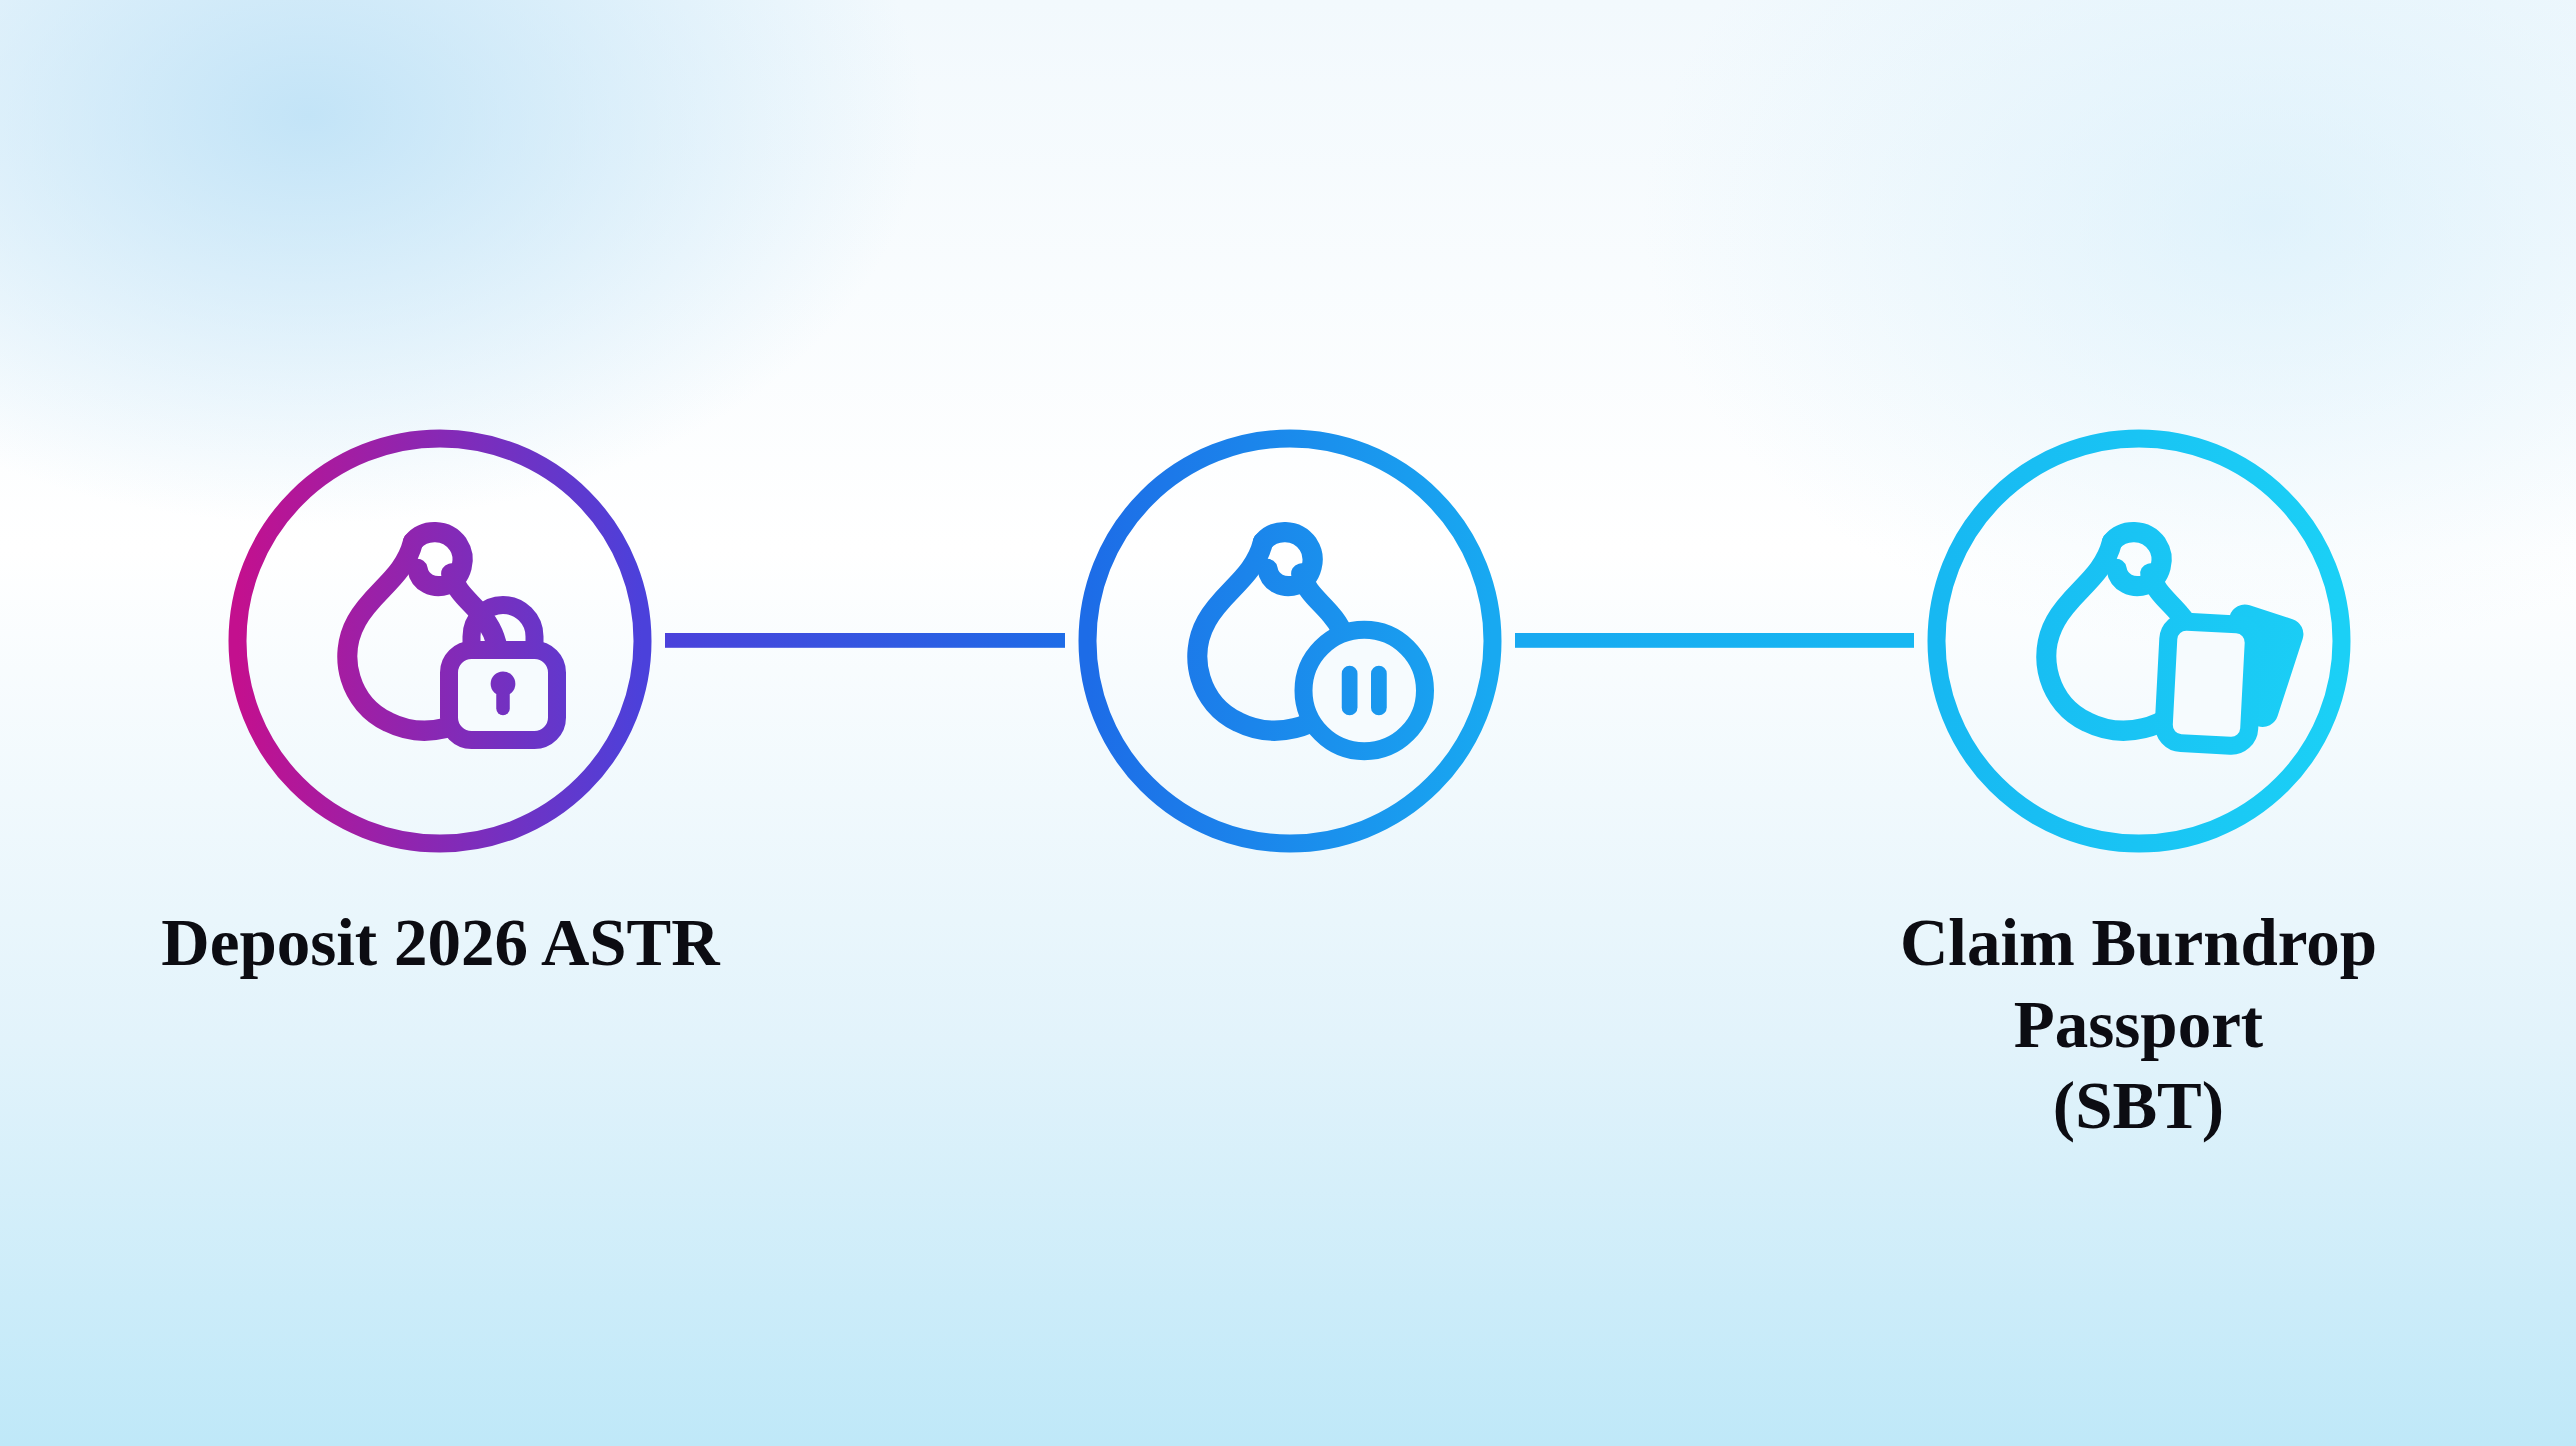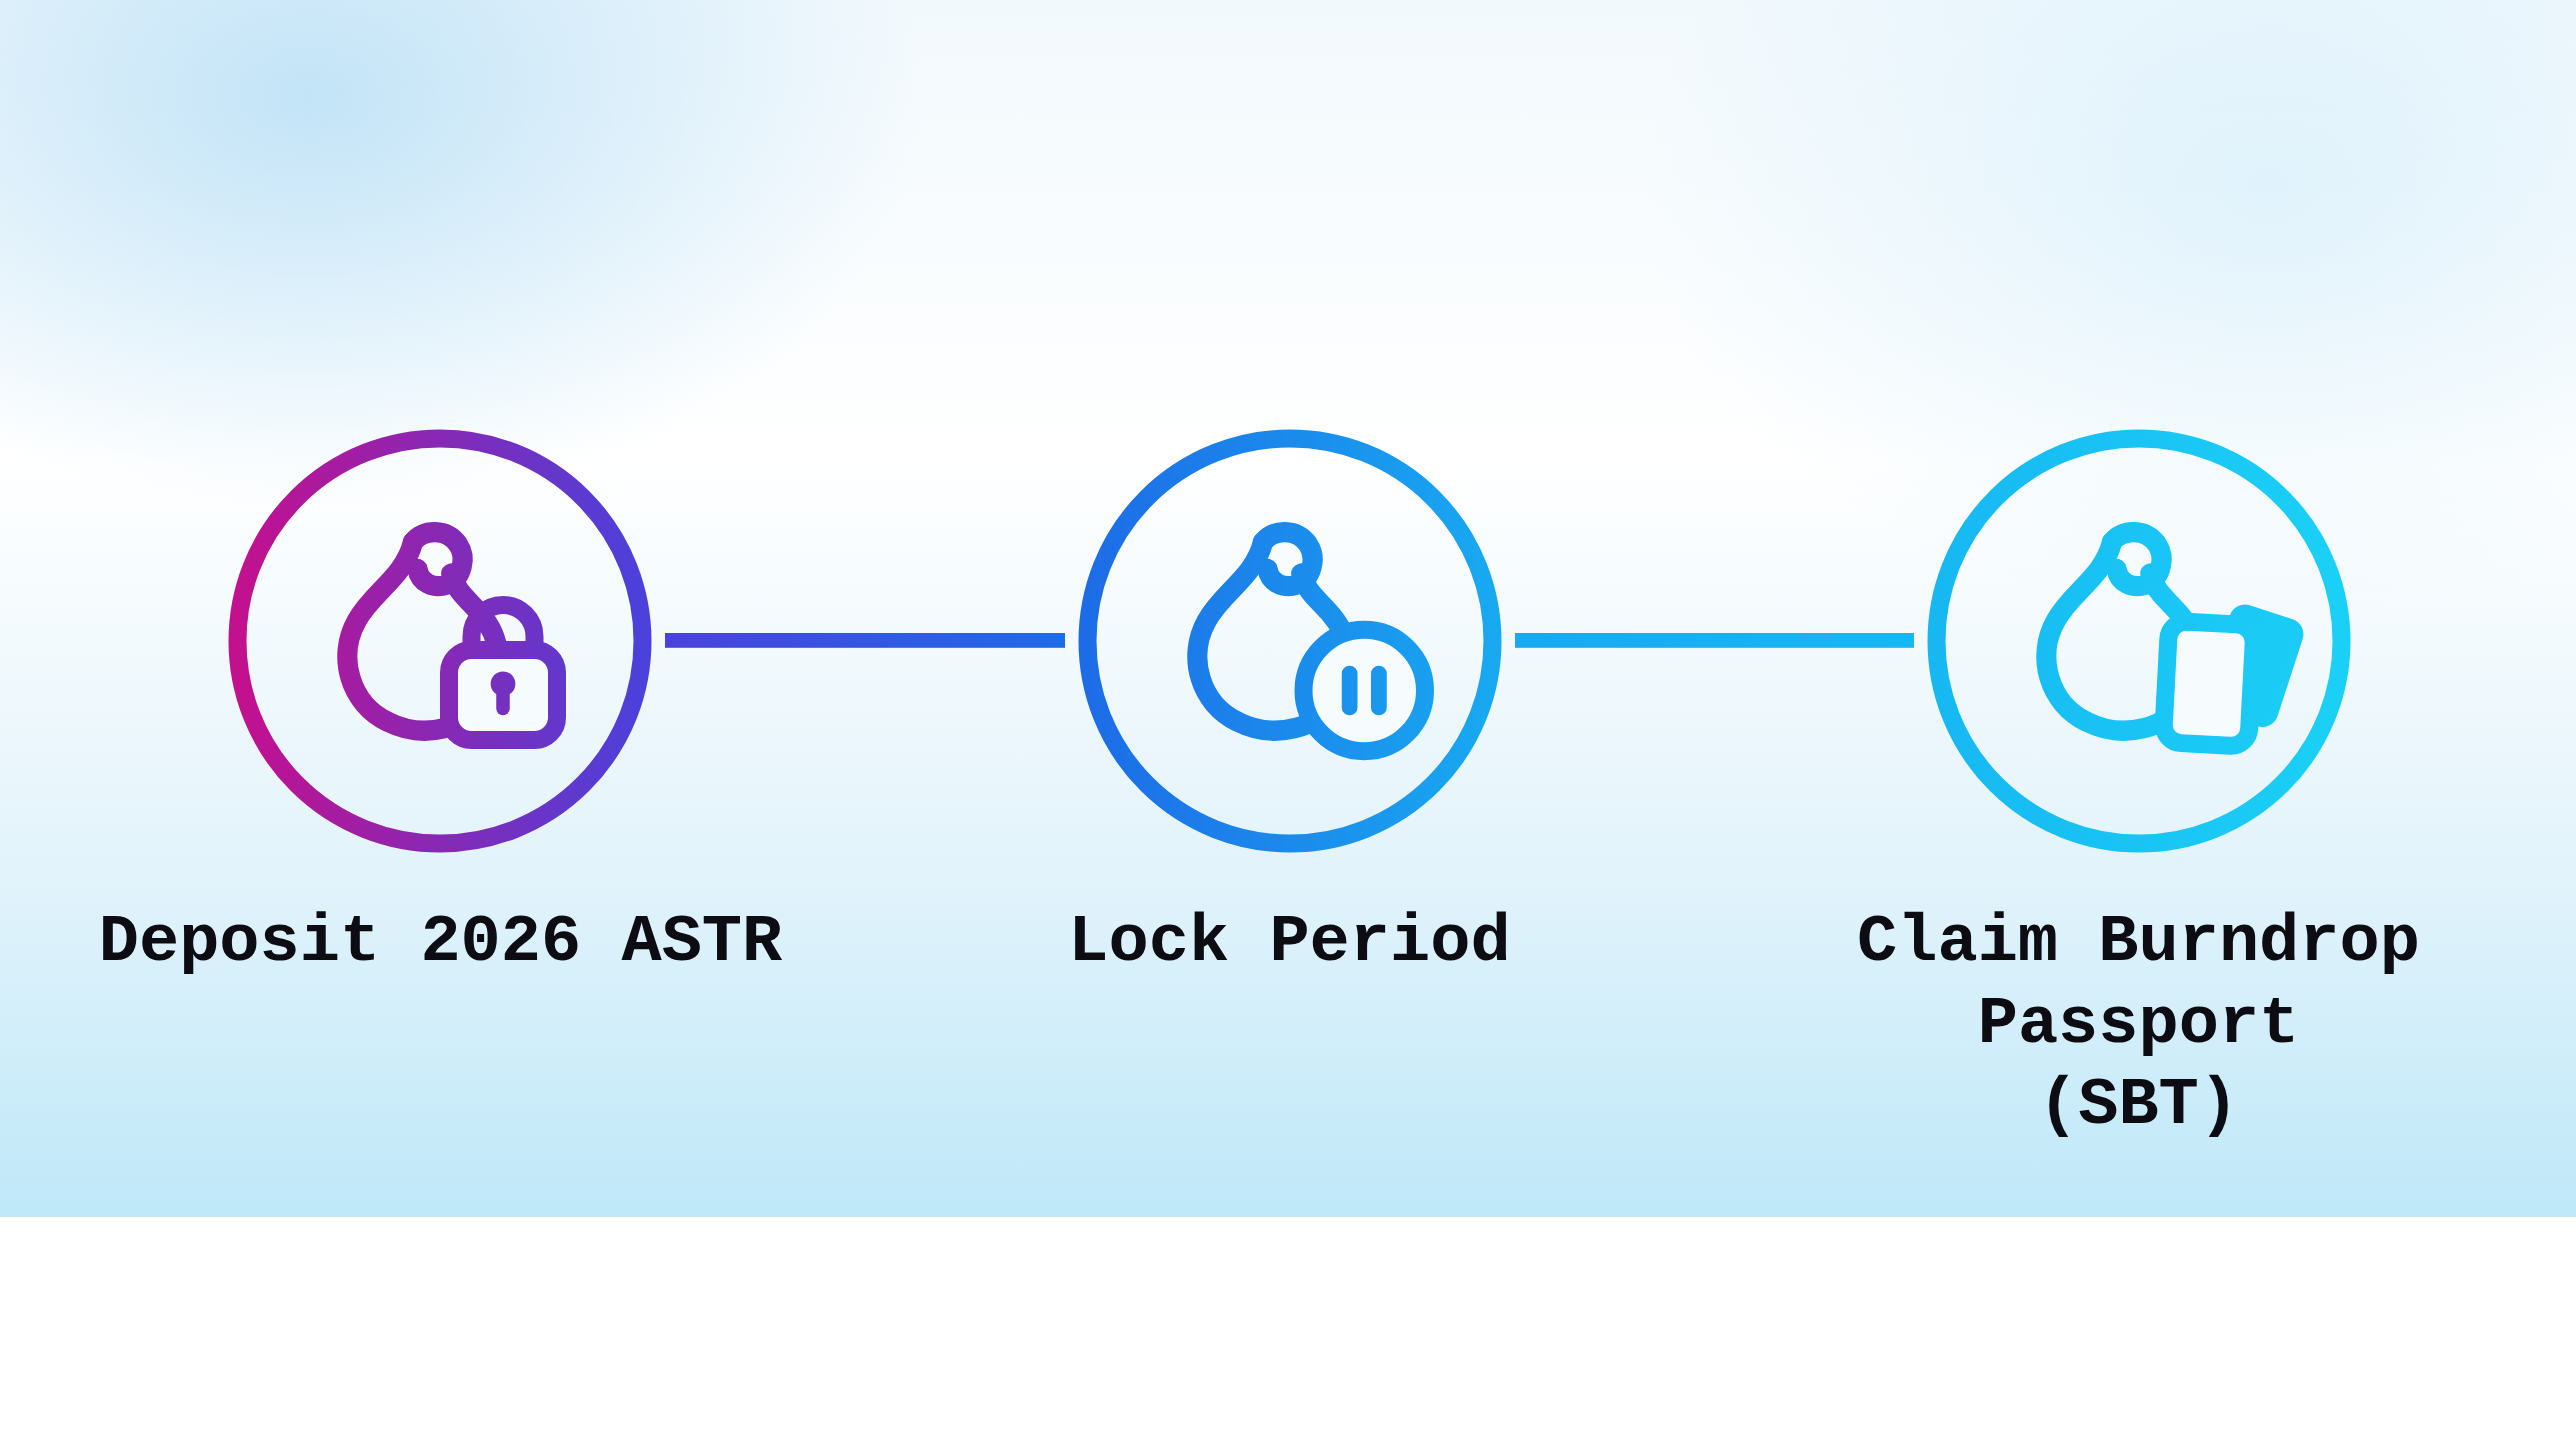--- a/index.html
+++ b/index.html
@@ -2,23 +2,23 @@
 <html style="font-size:9px"><head>
 <meta charset="utf-8">
 <style>
   html, body {
     margin: 0;
     padding: 0;
   }
   .canvas {
     position: relative;
     width: 2576px;
-    height: 1217px;
+    height: 1446px;
     overflow: hidden;
-    font-family: Liberation Mono, monospace;
+    font-family: Liberation Serif, serif;
     background:
       radial-gradient(ellipse 1022px 681px at 12% 8%, rgba(186,224,246,0.85), rgba(255,255,255,0) 60%),
       radial-gradient(ellipse 1136px 795px at 88% 15%, rgba(205,235,250,0.55), rgba(255,255,255,0) 55%),
       linear-gradient(180deg, #f2f9fd 0%, #ffffff 38%, #e2f3fb 72%, #bfe8f8 100%);
   }
   .step-icon {
     position: absolute;
     width: 450px;
     height: 450px;
     top: 416px;
@@ -128,23 +128,20 @@
     <g>
       <rect x="134" y="86" width="34" height="50" rx="7" fill="url(#grad-step3)" transform="rotate(18 151 111)"></rect>
       <rect x="112" y="92" width="38" height="54" rx="8" fill="#f6fbfe" stroke="url(#grad-step3)" stroke-width="8" transform="rotate(3 131 119)"></rect>
     </g>
   </svg>
 
   <div class="step-label l1">
     <span>Deposit 2026 ASTR</span>
   </div>
 
-  <div class="step-label l2">
-    <span>Lock Period</span>
-  </div>
 
   <div class="step-label l3">
     <span>Claim Burndrop</span>
     <span>Passport</span>
     <span>(SBT)</span>
   </div>
 
 </div>
 
 

